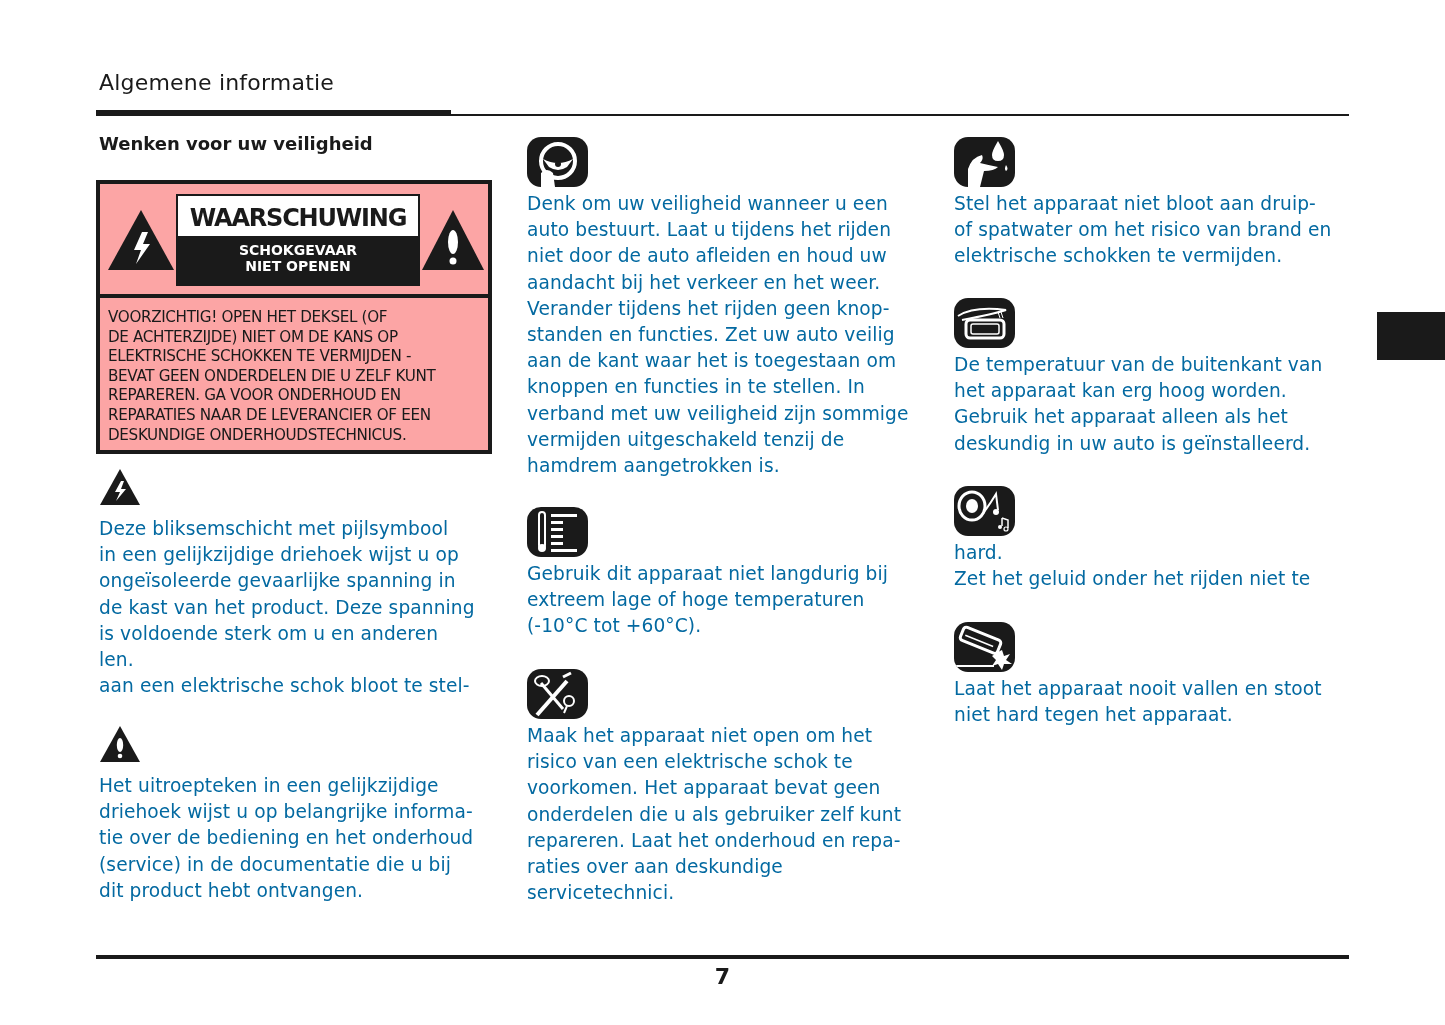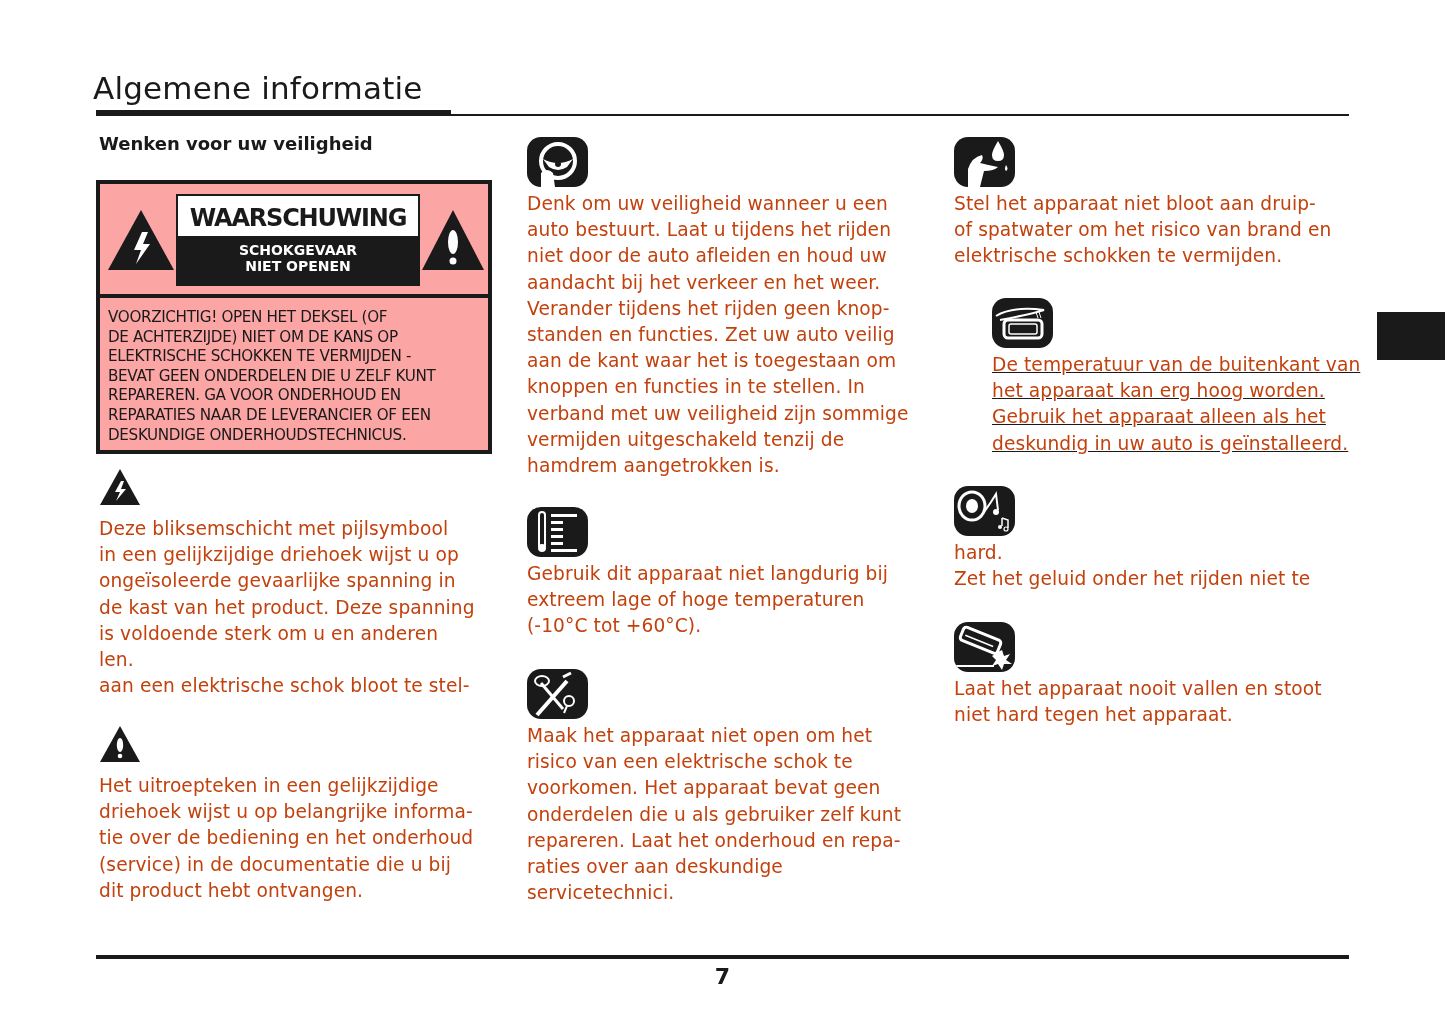--- a/index.html
+++ b/index.html
@@ -1,22 +1,22 @@
 <!DOCTYPE html>
 <html><head>
   <meta charset="utf-8">
   <style>
     html, body { margin: 0; padding: 0; background: #ffffff; }
     body {
       width: 1445px; height: 1025px; position: relative; overflow: hidden;
       font-family: "DejaVu Sans", sans-serif; color: #1a1a1a;
     }
     .page-title {
-      position: absolute; left: 93px; top: 70px;
-      font-size: 31px; font-weight: normal; letter-spacing: 0.2px;
+      position: absolute; left: 99px; top: 70px;
+      font-size: 22px; font-weight: normal; letter-spacing: 0.2px;
       font-family: "DejaVu Sans", sans-serif; color: #1a1a1a;
     }
     .title-rule-thick {
       position: absolute; left: 96px; top: 110px; width: 355px; height: 6px; background: #1a1a1a;
     }
     .title-rule-thin {
       position: absolute; left: 451px; top: 114px; width: 898px; height: 2px; background: #1a1a1a;
     }
     .section-heading {
       position: absolute; left: 99px; top: 133px;
@@ -48,21 +48,21 @@
       text-align: center; font-size: 14px; font-weight: bold; line-height: 16px;
       padding-top: 6px; box-sizing: border-box;
     }
     .wb-label-sub span { display: block; }
     .warning-text {
       position: absolute; left: 8px; top: 124px; width: 376px;
       font-size: 15.2px; line-height: 19.6px; color: #1a1a1a; letter-spacing: -0.35px;
       text-transform: uppercase;
     }
     .para {
-      font-size: 18.6px; line-height: 26.2px; color: #c2410c; margin: 0;
+      font-size: 18.6px; line-height: 26.2px; color: #0369a1; margin: 0;
       letter-spacing: 0.1px;
     }
     .para span { display: block; white-space: nowrap; }
     .icon-box {
       width: 61px; height: 50px; border-radius: 14px; background: #1a1a1a;
       position: relative; overflow: hidden;
     }
     .icon-box svg { position: absolute; left: 0; top: 0; }
     .tri-icon { width: 42px; height: 38px; }
     .page-number {
@@ -218,21 +218,21 @@
       <path d="M14 50 L14 32 Q18 20 28 18 Q30 22 26 26 Q34 28 44 30 Q40 34 30 34 L26 50 Z" fill="#fff"></path>
     </svg>
   </div>
   <p class="para" style="margin-top:4px;">
     <span>Stel het apparaat niet bloot aan druip-</span>
     <span>of spatwater om het risico van brand en</span>
     <span>elektrische schokken te vermijden.</span>
   </p>
 </div>
 
-<div class="block" style="left:992px; top:298px;text-decoration:underline;">
+<div class="block" style="left:954px; top:298px;">
   <div class="icon-box">
     <svg width="61" height="50" viewBox="0 0 61 50">
       <path d="M4 18 Q20 8 52 12 Q40 16 8 22" fill="none" stroke="#fff" stroke-width="2"></path>
       <rect x="12" y="22" width="38" height="18" rx="4" fill="none" stroke="#fff" stroke-width="3"></rect>
       <rect x="17" y="26" width="28" height="10" rx="2" fill="none" stroke="#fff" stroke-width="1.5"></rect>
       <line x1="44" y1="14" x2="46" y2="20" stroke="#fff" stroke-width="1"></line>
       <line x1="47" y1="14" x2="49" y2="20" stroke="#fff" stroke-width="1"></line>
     </svg>
   </div>
   <p class="para" style="margin-top:4px;">

